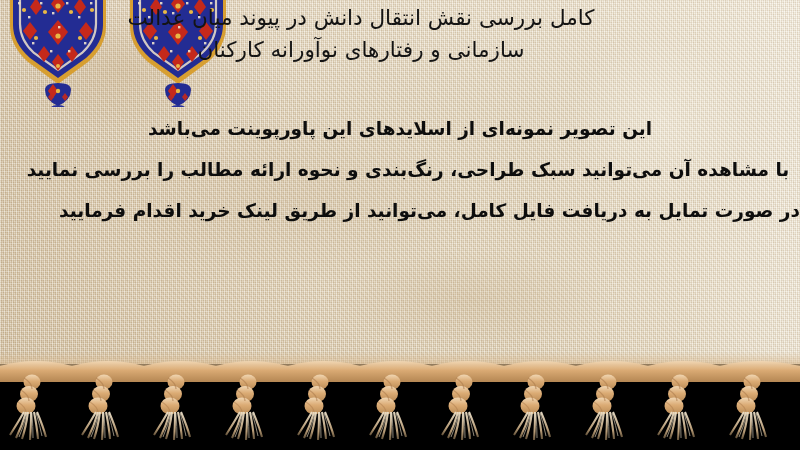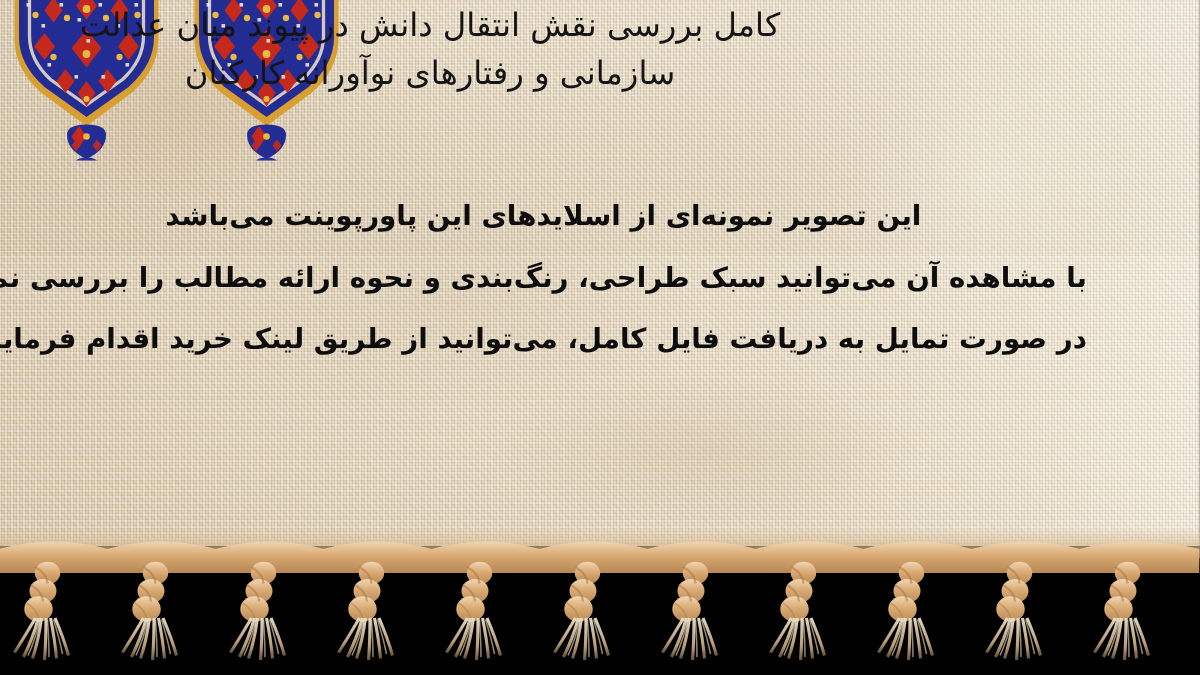--- a/index.html
+++ b/index.html
@@ -76,51 +76,51 @@
   }
 
   
   .ornaments { position: absolute; left: 0; top: -8px; pointer-events: none; }
 
   
   .title-block {
     position: absolute;
     top: 2px;
     left: 0;
-    width: 644px;
+    width: 792px;
     text-align: center;
     padding-right: 70px;
     box-sizing: border-box;
   }
   .title-line {
     color: #141414;
     font-size: 21.5px;
     line-height: 32px;
     font-weight: 400;
     letter-spacing: 0px;
     white-space: nowrap;
   }
   .body-block {
     position: absolute;
-    top: 124px;
+    top: 108px;
     left: 0;
-    width: 725px;
+    width: 800px;
     text-align: center;
     box-sizing: border-box;
   }
   .body-line {
     color: #0d0d0d;
     font-size: 18.5px;
     line-height: 41px;
     font-weight: 700;
     white-space: nowrap;
   }
   .body-line.l1 { font-size: 18.5px; }
   .body-line.l2 { font-size: 18.5px; padding-left: 16px; }
-  .body-line.l3 { font-size: 18.5px; }
+  .body-line.l3 { font-size: 18.5px; text-align: right; }
 
   
   .black-band {
     position: absolute;
     left: 0;
     top: 364px;
     width: 800px;
     height: 86px;
     background: #000000;
   }

